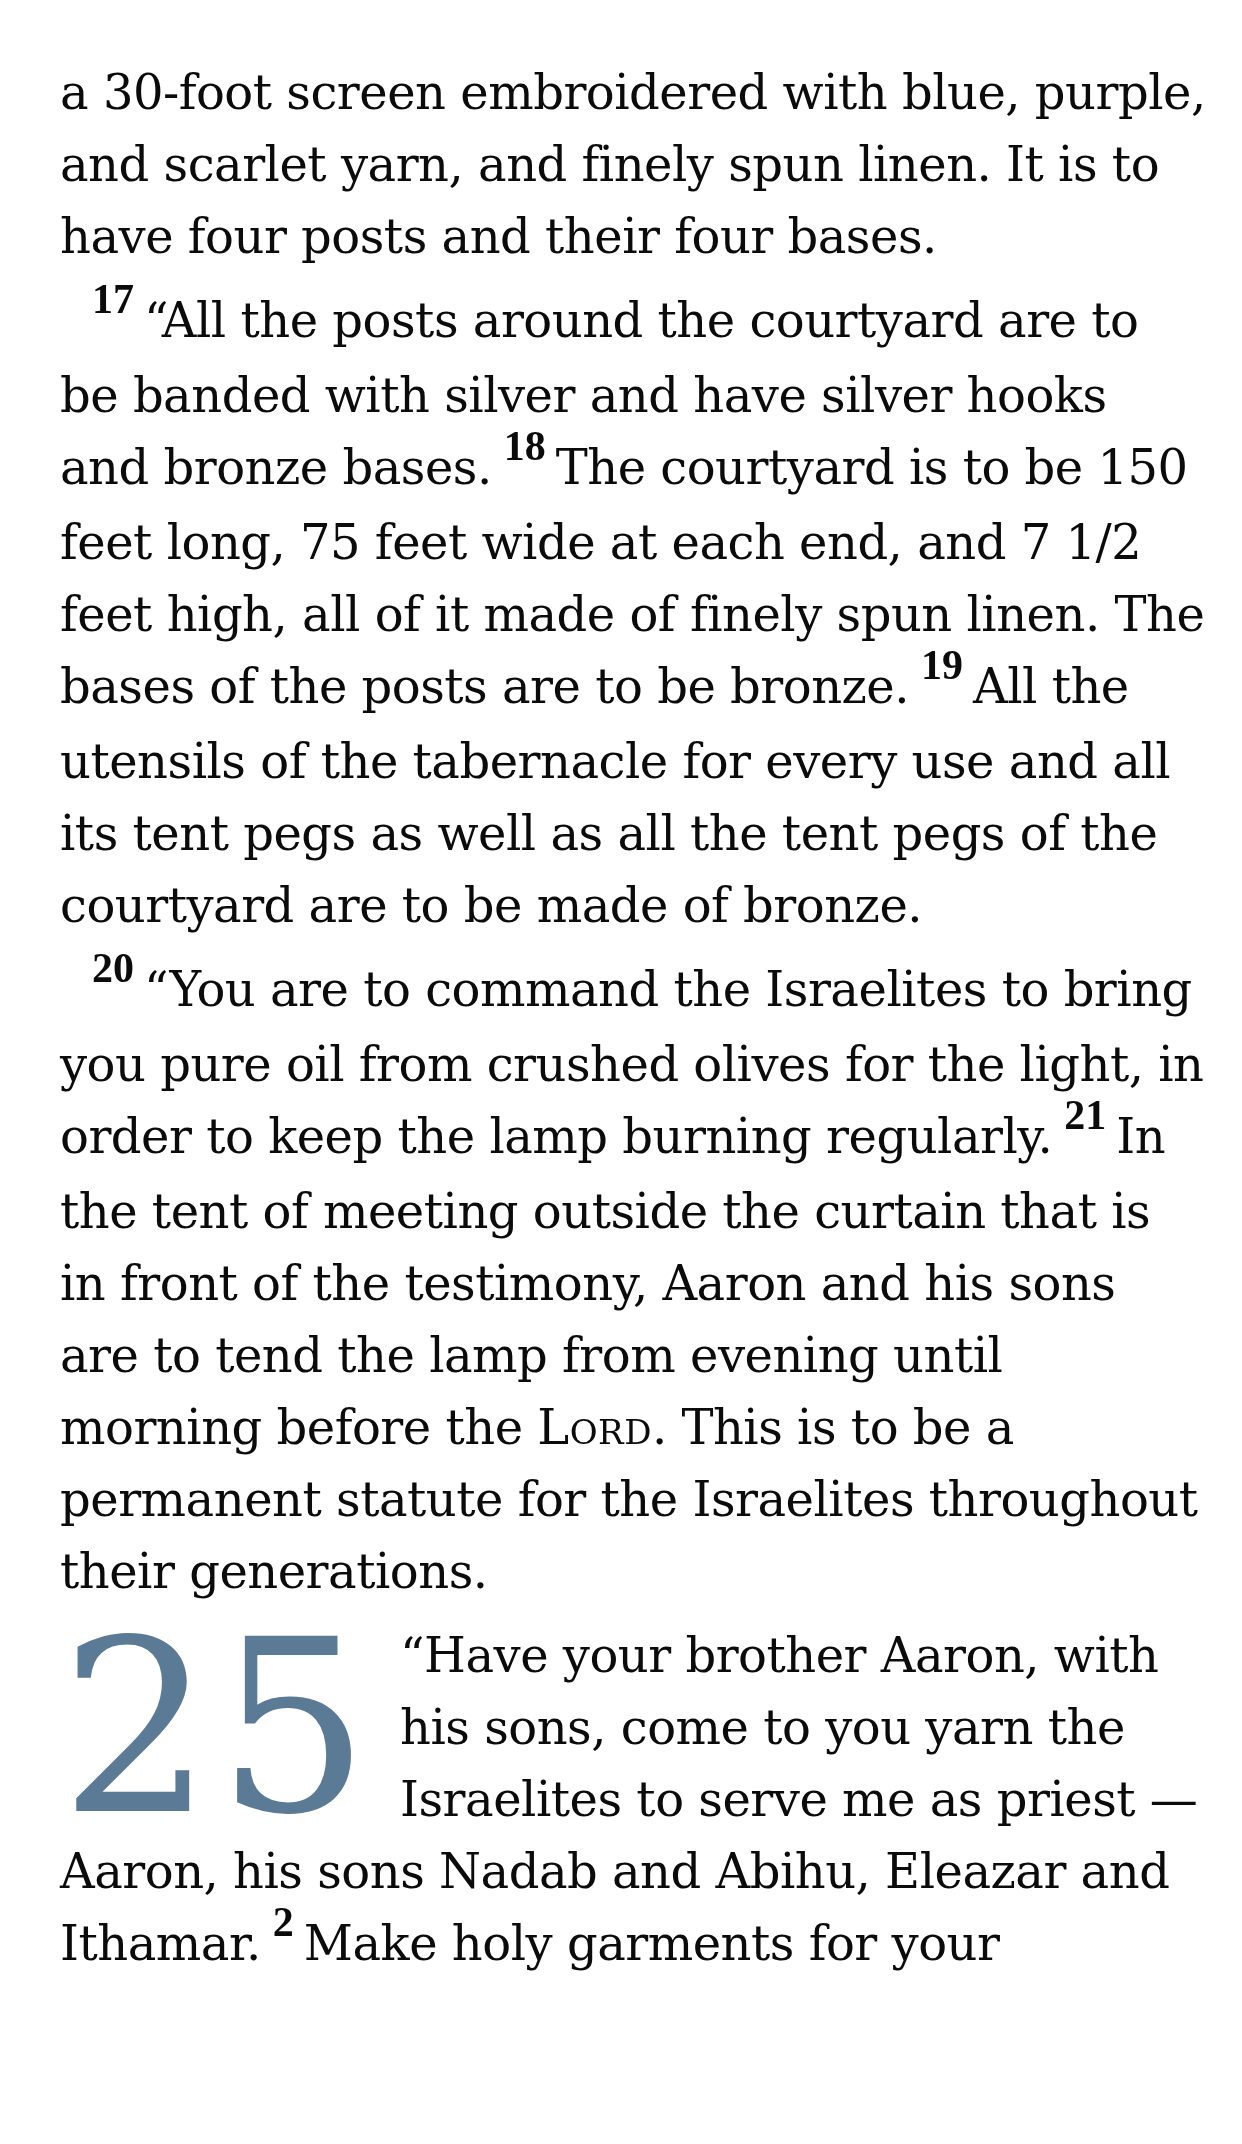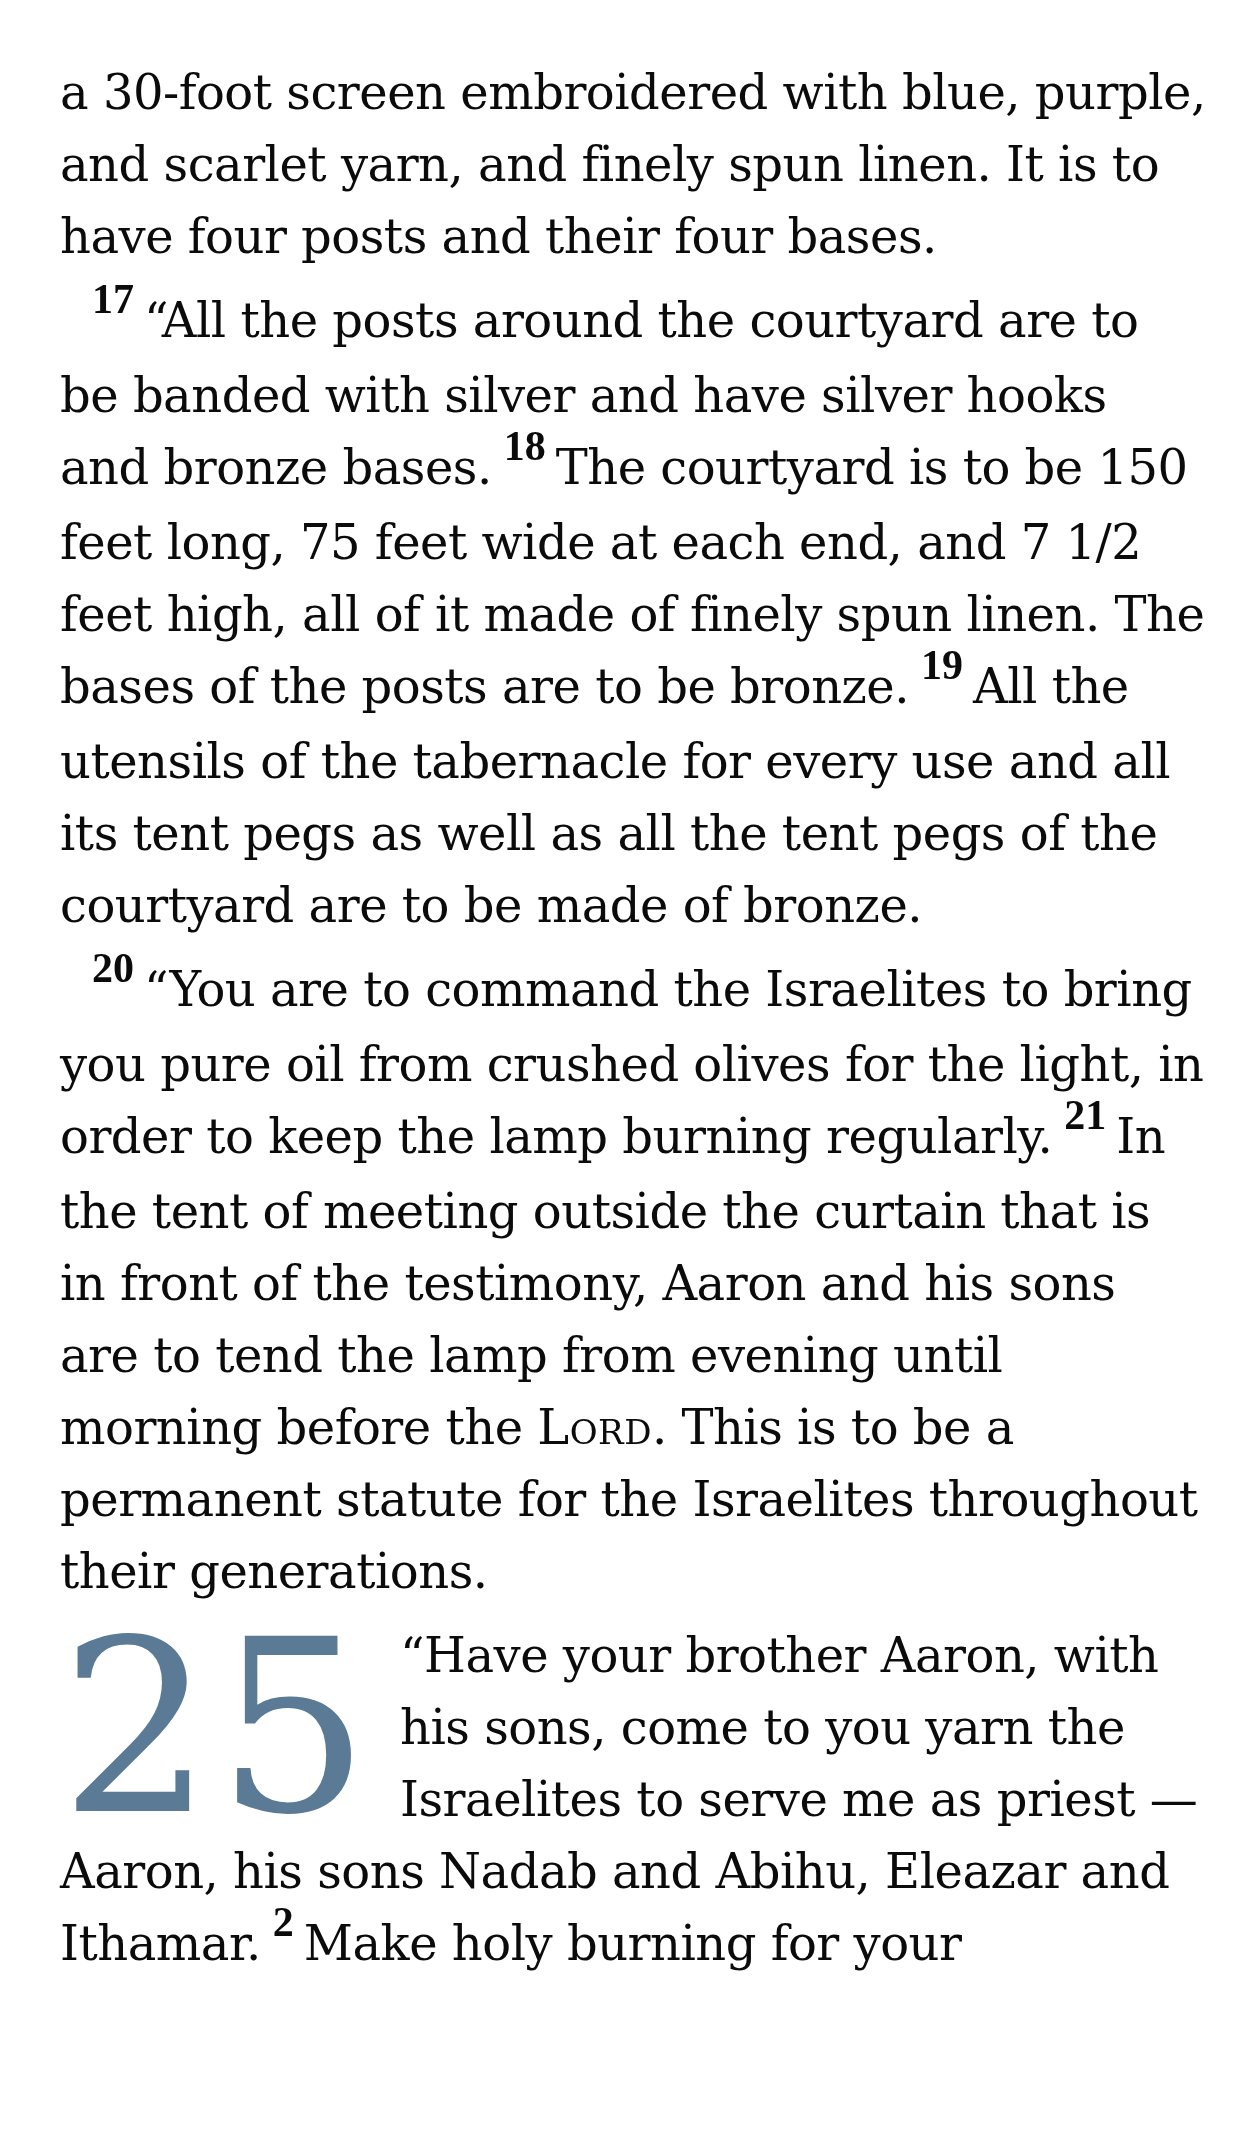--- a/index.html
+++ b/index.html
@@ -67,16 +67,16 @@
 
   <p class="para indent">
     <span class="verse-num">17</span><span>“All the posts around the courtyard are to be banded with silver and have silver hooks and bronze bases.</span><span class="verse-num">18</span><span>The courtyard is to be 150 feet long, 75 feet wide at each end, and 7 1/2 feet high, all of it made of finely spun linen. The bases of the posts are to be bronze.</span><span class="verse-num">19</span><span>All the utensils of the tabernacle for every use and all its tent pegs as well as all the tent pegs of the courtyard are to be made of bronze.</span>
   </p>
 
   <p class="para indent">
     <span class="verse-num">20</span><span>“You are to command the Israelites to bring you pure oil from crushed olives for the light, in order to keep the lamp burning regularly.</span><span class="verse-num">21</span><span>In the tent of meeting outside the curtain that is in front of the testimony, Aaron and his sons are to tend the lamp from evening until morning before the </span><span class="smallcaps">Lord</span><span>. This is to be a permanent statute for the Israelites throughout their generations.</span>
   </p>
 
   <p class="para chapter-para">
-    <span class="dropcap">25</span><span>“Have your brother Aaron, with his sons, come to you yarn the Israelites to serve me as priest — Aaron, his sons Nadab and Abihu, Eleazar and Ithamar.</span><span class="verse-num">2</span><span>Make holy burning for your</span>
+    <span class="dropcap">25</span><span>“Have your brother Aaron, with his sons, come to you yarn the Israelites to serve me as priest — Aaron, his sons Nadab and Abihu, Eleazar and Ithamar.</span><span class="verse-num">2</span><span>Make holy garments for your</span>
   </p>
 
 </div>
 
 </body></html>

